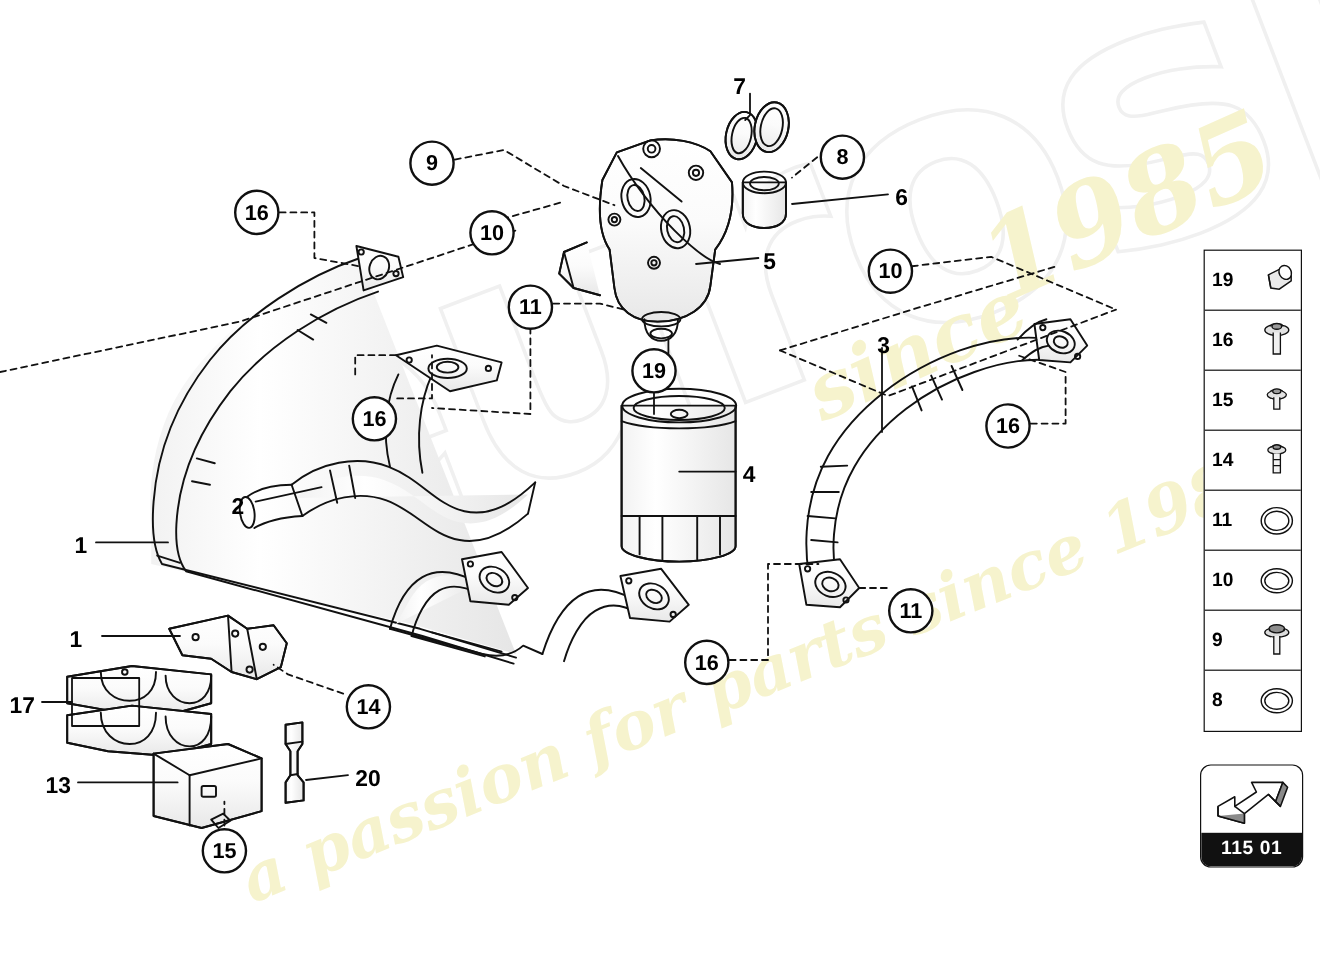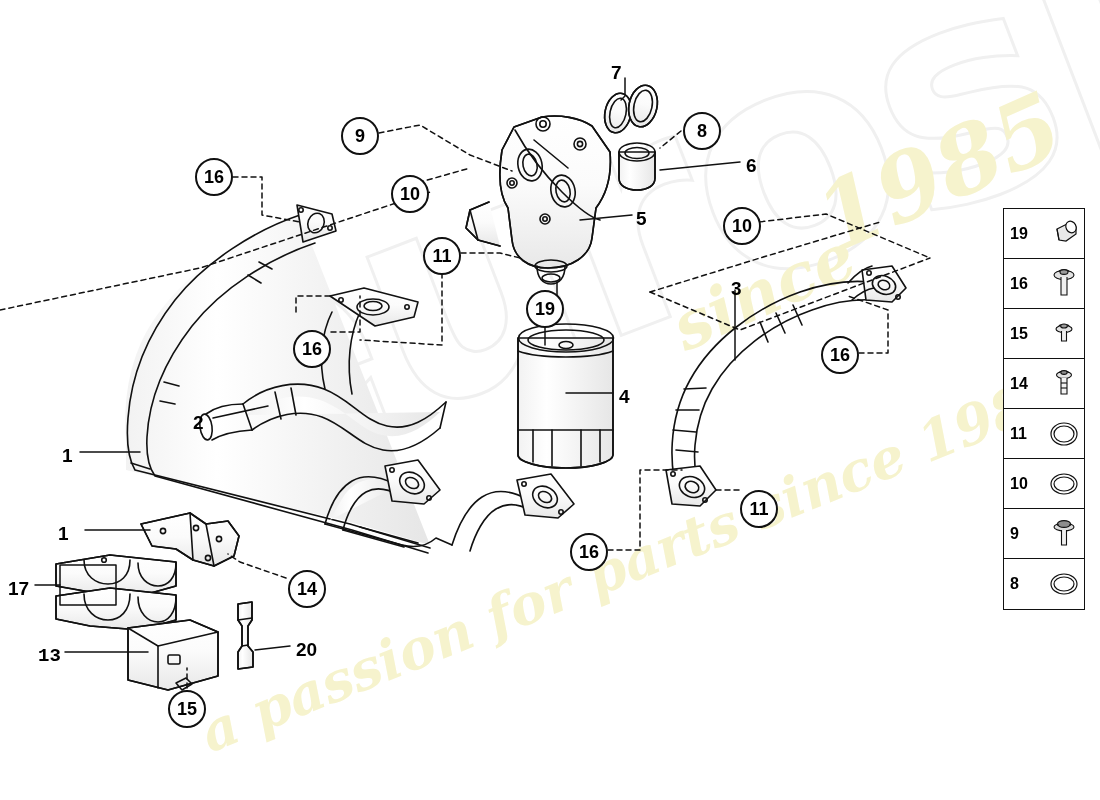--- a/index.html
+++ b/index.html
@@ -443,21 +443,21 @@
 
   <div class="plabel" style="left:611px;top:62px;">7</div>
   <div class="plabel" style="left:746px;top:155px;">6</div>
   <div class="plabel" style="left:636px;top:208px;">5</div>
   <div class="plabel" style="left:731px;top:278px;">3</div>
   <div class="plabel" style="left:619px;top:386px;">4</div>
   <div class="plabel" style="left:193px;top:412px;">2</div>
   <div class="plabel" style="left:62px;top:445px;">1</div>
   <div class="plabel" style="left:58px;top:523px;">1</div>
   <div class="plabel" style="left:8px;top:578px;">17</div>
-  <div class="plabel" style="left:38px;top:645px;font-family:Liberation Mono, monospace;">13</div>
+  <div class="plabel" style="left:38px;top:645px;">13</div>
   <div class="plabel" style="left:296px;top:639px;">20</div>
 
   <div id="legend">
 
     <div class="lrow">
       <div class="lnum">19</div>
       <div class="lico">
         <svg width="34" height="34" viewBox="0 0 34 34">
           <g stroke="#111" fill="#e9e9e9" stroke-width="1.2">
             <path d="M10 12 L22 6 C26 5 29 7 29 11 L29 17 L19 24 L12 23 Z"></path>
@@ -557,14 +557,29 @@
         <svg width="36" height="30" viewBox="0 0 36 30">
           <g stroke="#111" fill="none" stroke-width="1.2">
             <ellipse cx="18" cy="15" rx="13" ry="10"></ellipse>
             <ellipse cx="18" cy="15" rx="10" ry="7"></ellipse>
           </g>
         </svg>
       </div>
     </div>
   </div>
 
+  <div id="badge">
+    <div class="arrowbox">
+      <svg width="72" height="48" viewBox="0 0 72 48">
+        <g stroke="#111" stroke-width="1.3" stroke-linejoin="round">
+          <path d="M8 30 L22 22 L22 30 L40 18 L36 10 L62 10 L56 26 L50 20 L30 36 L30 44 L8 38 Z" fill="#ffffff"></path>
+          <path d="M8 30 L8 38" fill="none"></path>
+          <path d="M8 38 L30 44 L30 36" fill="#8a8a8a"></path>
+          <path d="M22 30 L30 36" fill="none"></path>
+          <path d="M56 26 L62 10 L66 14 L60 30 Z" fill="#8a8a8a"></path>
+          <path d="M50 20 L56 26 L60 30" fill="none"></path>
+        </g>
+      </svg>
+    </div>
+    <div class="codebox">115 01</div>
+  </div>
 
 </div>
 
 </body></html>

